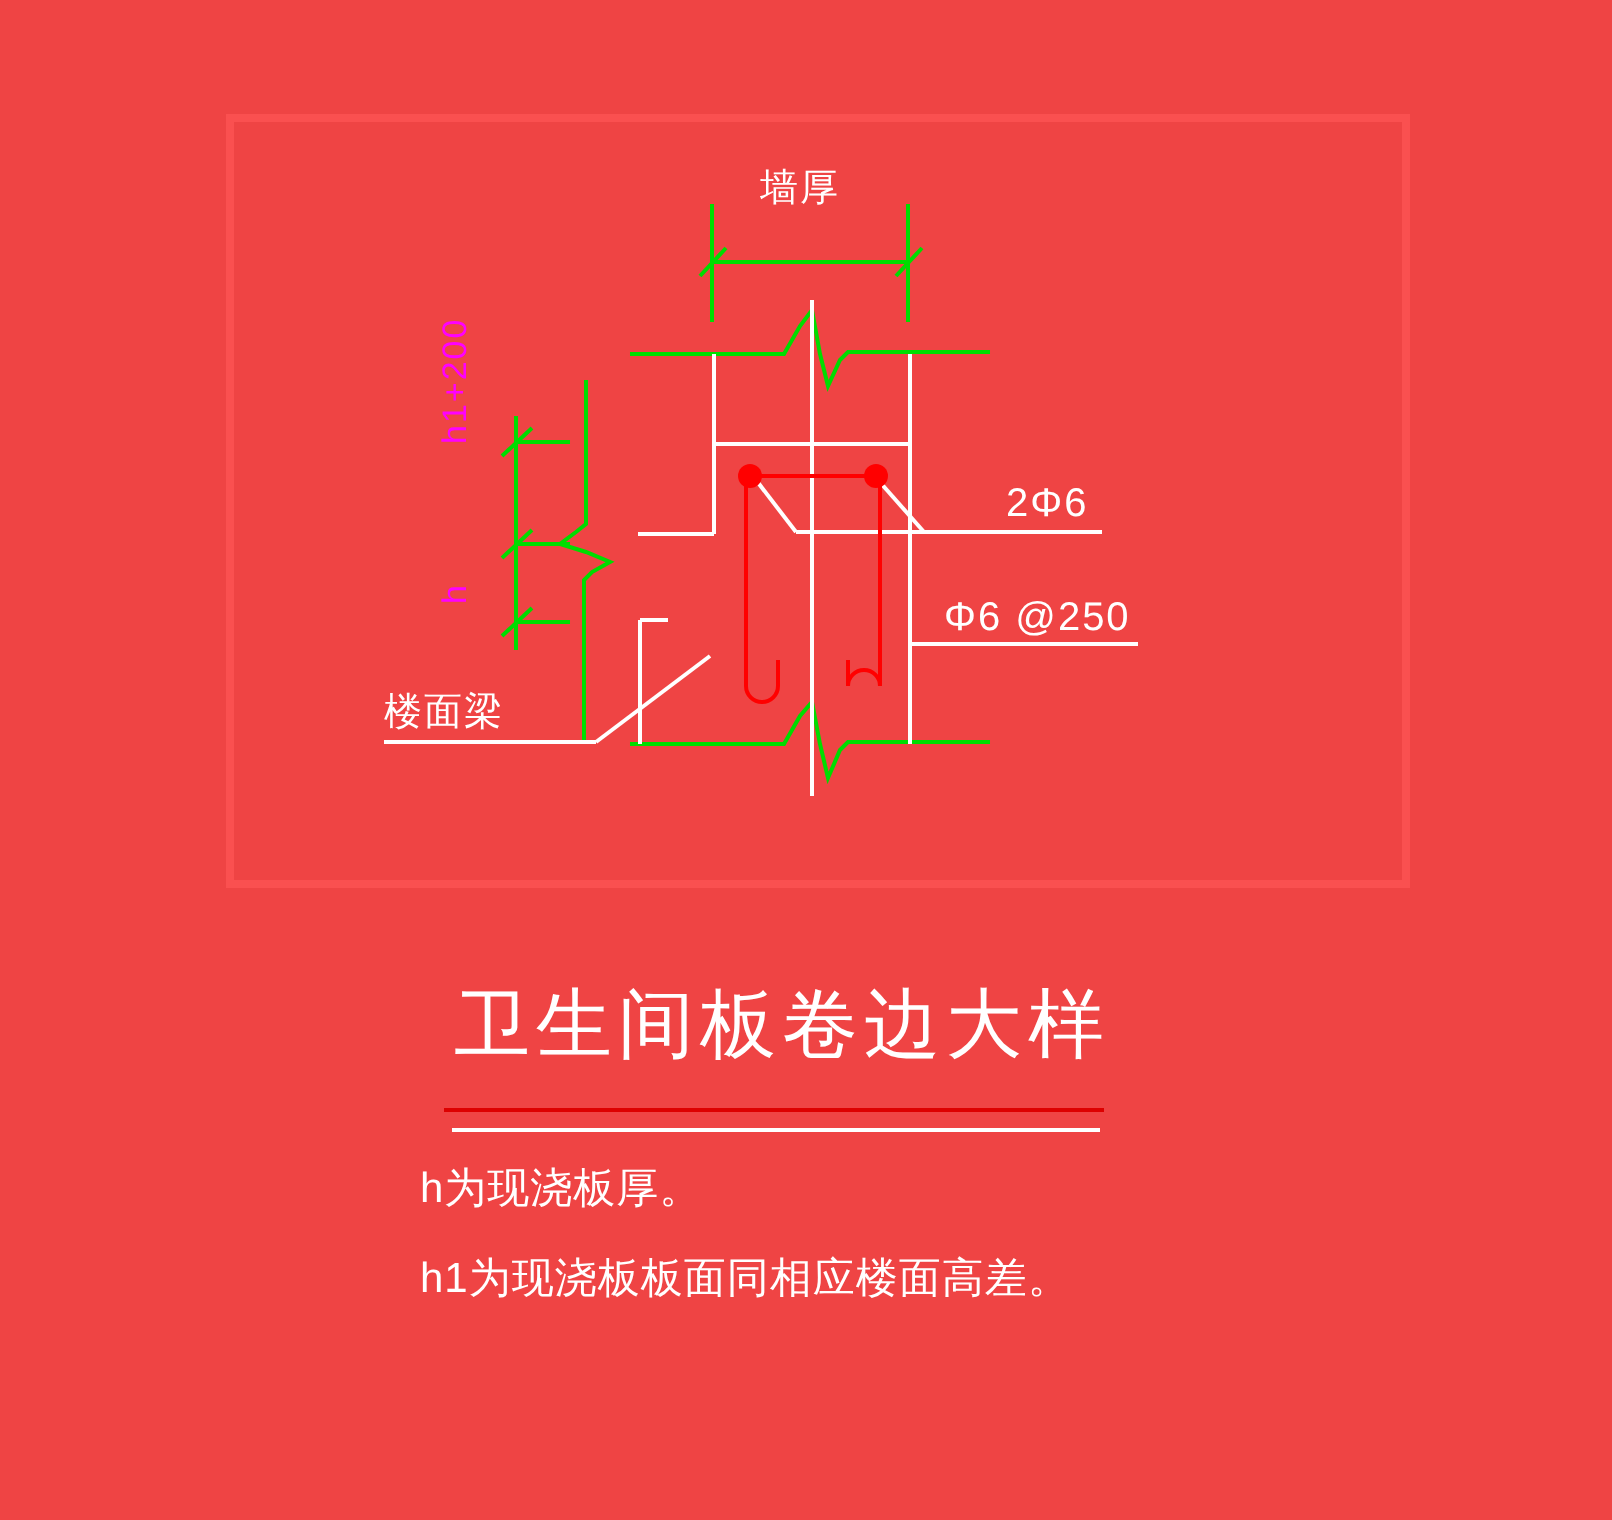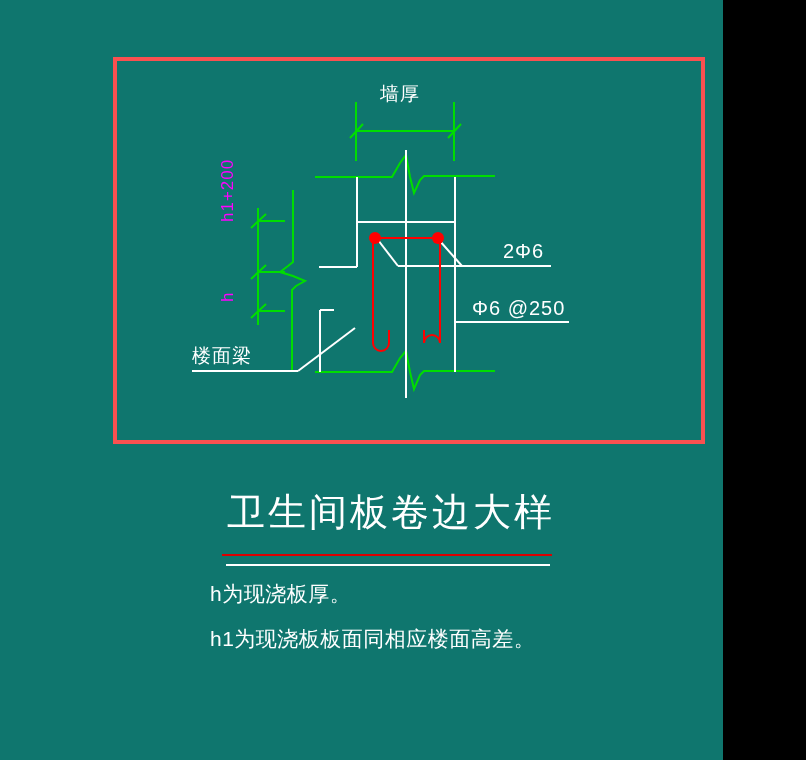--- a/index.html
+++ b/index.html
@@ -9,23 +9,23 @@
   }
   body {
     width: 806px;
     height: 760px;
     overflow: hidden;
     font-family: "Liberation Sans", sans-serif;
     color: #ffffff;
   }
   #root {
     position: relative;
-    width: 723px;
+    width: 806px;
     height: 760px;
-    background: #0f766e;
+    background: #ef4444;
   }
   .drawing-frame {
     position: absolute;
     left: 113px;
     top: 57px;
     width: 592px;
     height: 387px;
     border: 4px solid #fa5050;
     box-sizing: border-box;
   }

